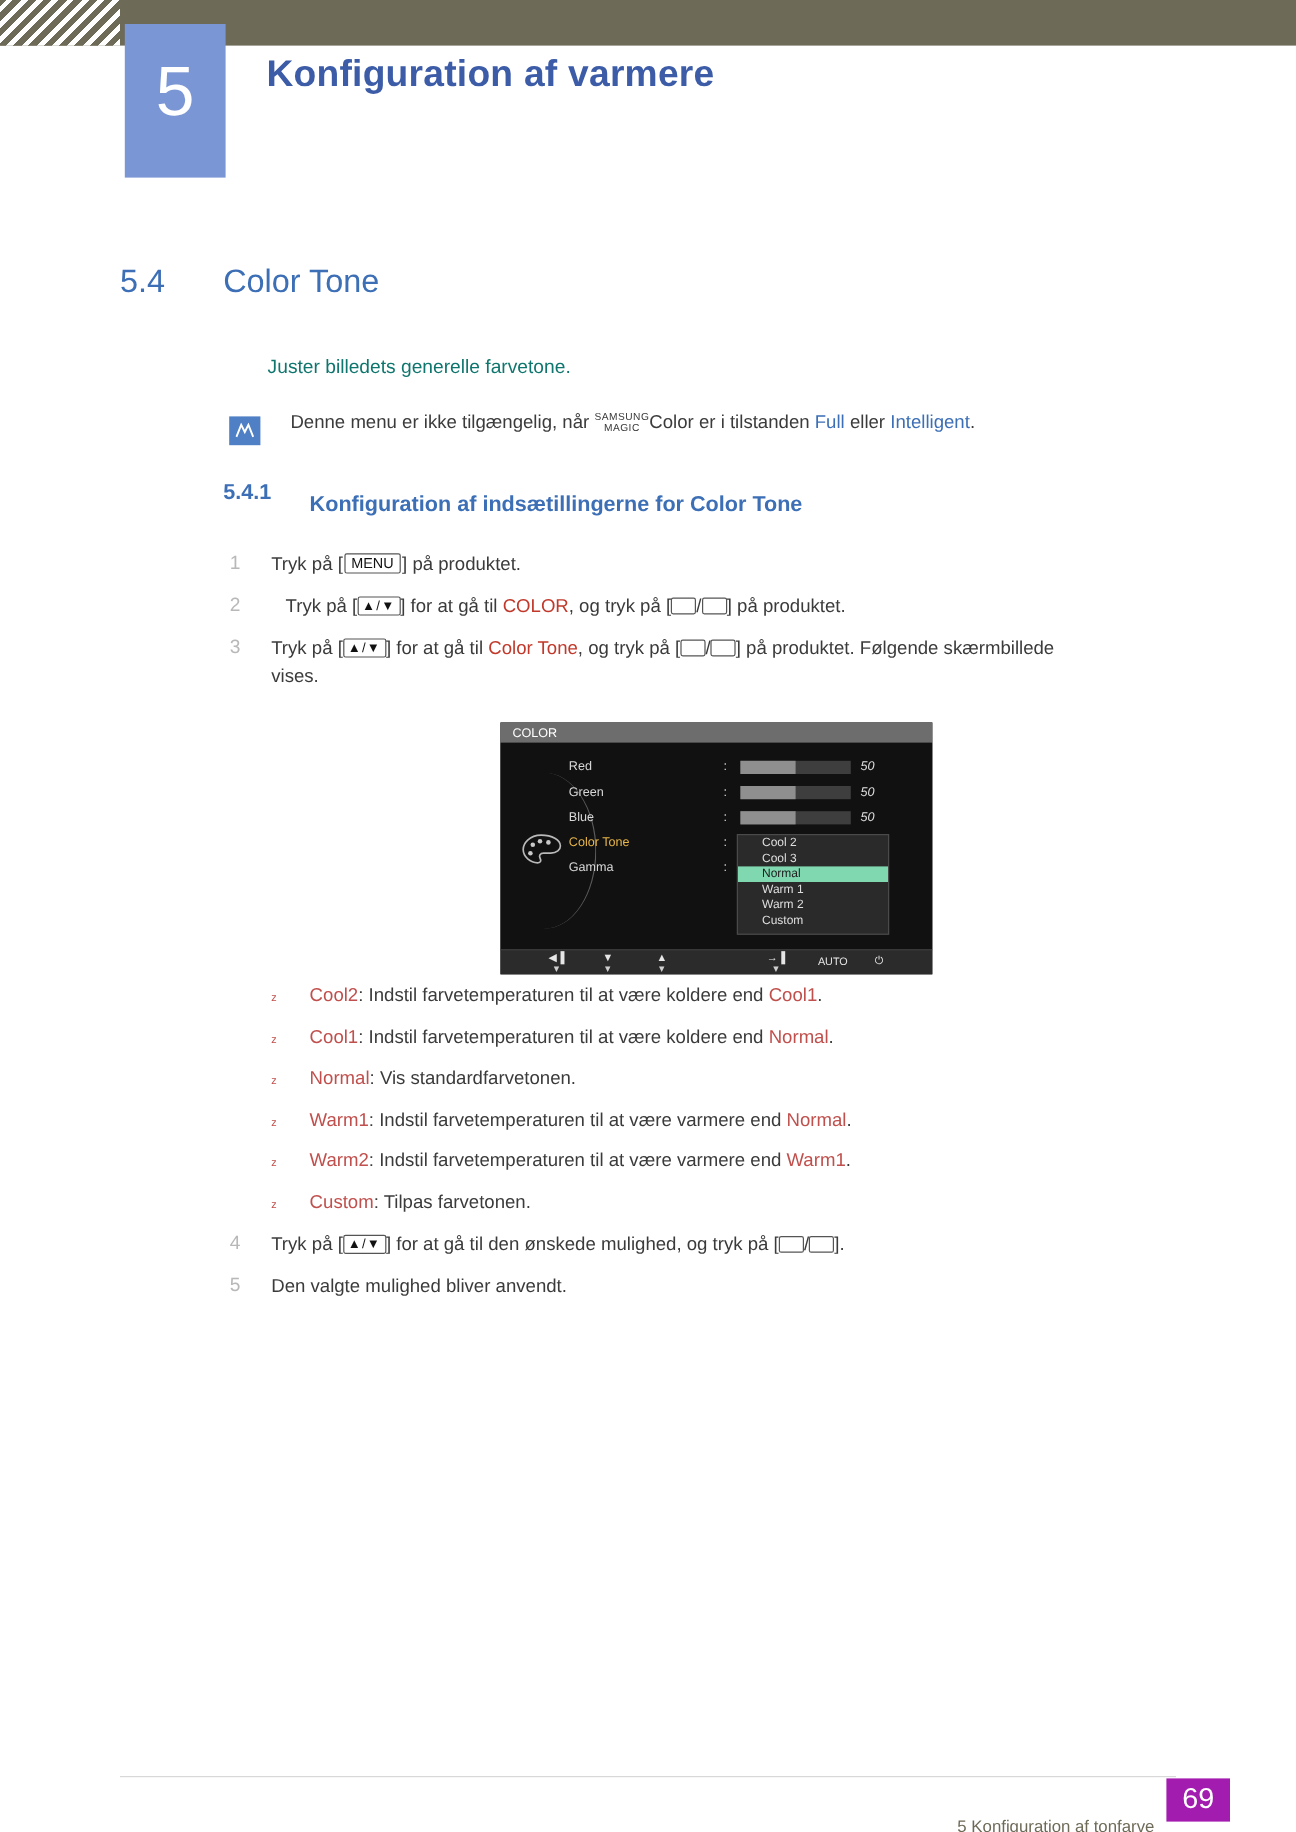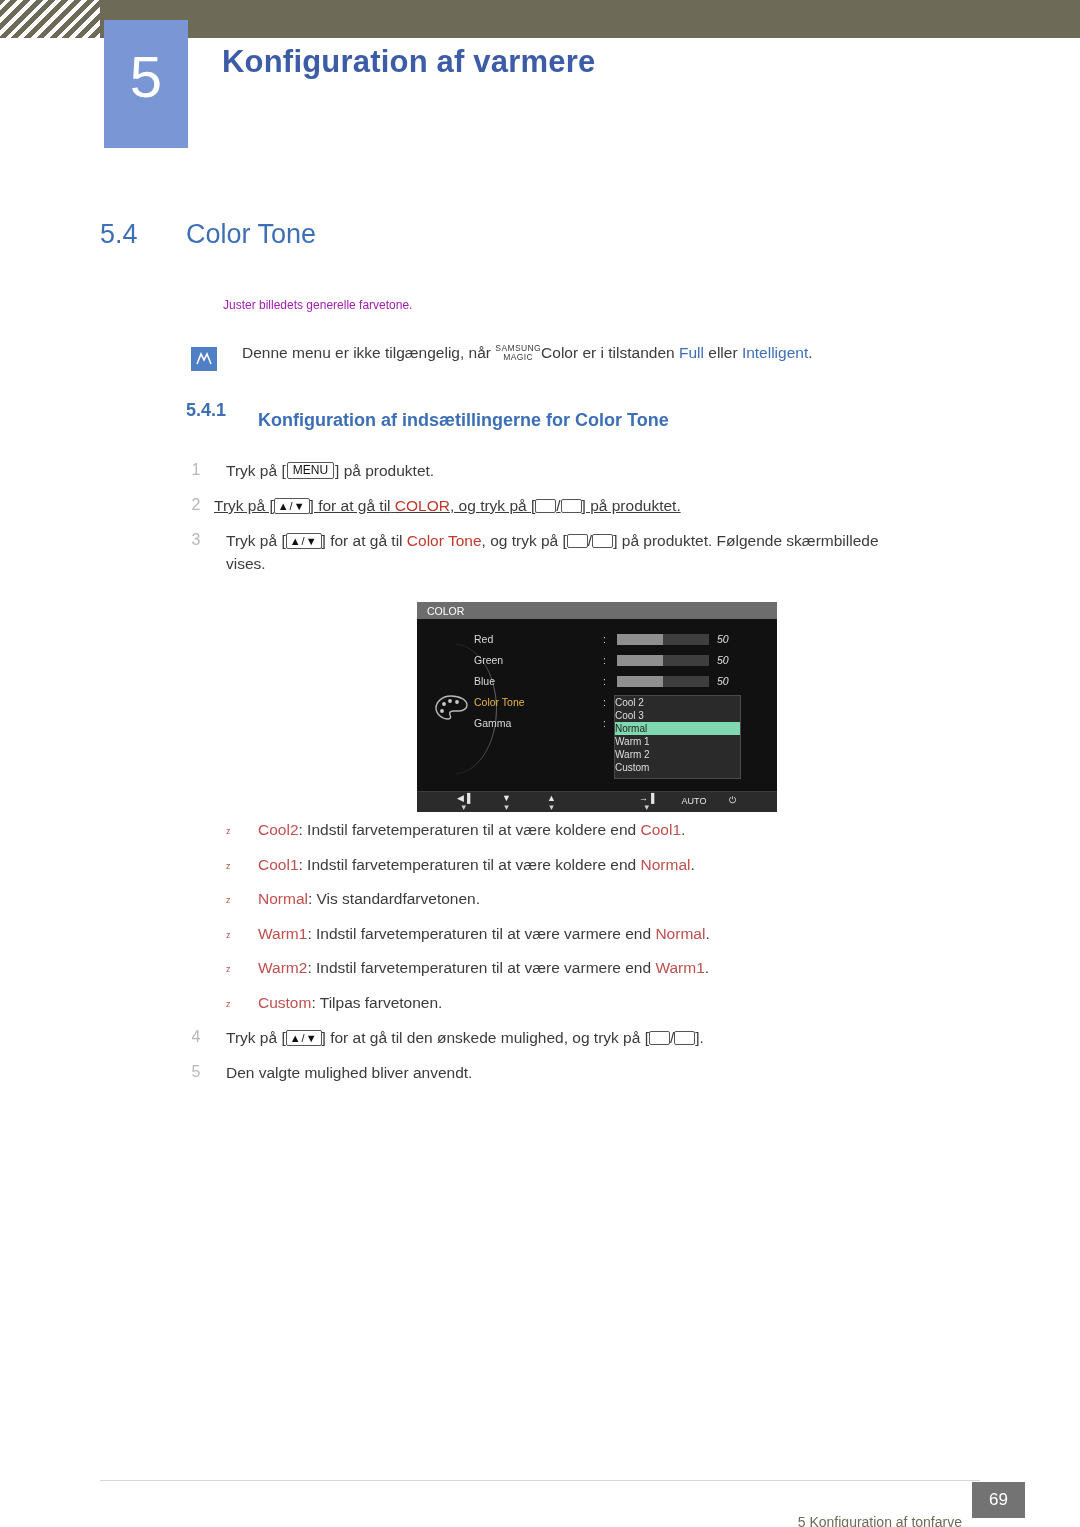--- a/index.html
+++ b/index.html
@@ -45,21 +45,21 @@
     position:absolute; left:100px; top:219px;
     font-size:27px; color:#3c6fb5; font-weight:normal;
   }
   .sec-title {
     position:absolute; left:186px; top:219px;
     font-size:27px; color:#3c6fb5; font-weight:normal;
   }
 
   .intro {
     position:absolute; left:223px; top:298px;
-    font-size:12px; color:#a21caf;
+    font-size:16px; color:#0f766e;
   }
 
   
   .note-icon {
     position:absolute; left:191px; top:347px;
     width:26px; height:24px; background:#4f7fc4;
     display:flex; align-items:center; justify-content:center;
   }
   .note-icon svg { display:block; }
   .note-text {
@@ -142,21 +142,21 @@
     border-right:1.5px solid #5d5d5d;
     border-radius:0 70% 70% 0/0 50% 50% 0;
   }
   .palette { position:absolute; left:18px; top:76px; width:34px; height:26px; }
 
   .osd-menu {
     position:absolute; left:197px; top:76px; width:127px; height:84px;
     background:#2a2a2a; border:1px solid #4a4a4a;
   }
   .osd-menu div {
-    height:13px; line-height:13px; padding-left:0;
+    height:13px; line-height:13px; padding-left:20px;
     font-size:10px; color:#dedede;
   }
   .osd-menu .sel { background:#7fd8b0; color:#1d1d1d; }
 
   .osd-footer {
     position:absolute; left:0; top:189px; width:360px; height:21px;
     background:#2b2b2b; border-top:1px solid #3d3d3d;
   }
   .fbtn { position:absolute; top:2px; text-align:center; color:#e6e6e6; font-size:9px; }
   .fbtn .glyph { display:block; font-size:9px; line-height:9px; }
@@ -172,22 +172,22 @@
   .footer-line {
     position:absolute; left:100px; top:1480px; width:880px; height:1px;
     background:#d8d8d8;
   }
   .footer-text {
     position:absolute; right:118px; top:1489px;
     font-size:14px; color:#6e6a58;margin-top:25px;
   }
   .footer-box {
     position:absolute; right:55px; top:1482px;
-    width:53px; height:36px; background:#737373;
-    color:#ffffff; font-size:17px;
+    width:53px; height:36px; background:#a21caf;
+    color:#ffffff; font-size:24px;
     display:flex; align-items:center; justify-content:center;
   }
 </style>
 </head>
 <body>
 
 <div class="header-bar">
   <div class="header-hatch"></div>
 </div>
 <div class="chapter-box">
@@ -218,21 +218,21 @@
 
 <div class="sub-num">5.4.1</div>
 <div class="sub-title">Konfiguration af indsætillingerne for Color Tone</div>
 
 <div class="step-n" style="left:186px; top:461px;">1</div>
 <div class="step" style="left:226px; top:462px;">
   <span>Tryk på [</span><span class="key">MENU</span><span>] på produktet.</span>
 </div>
 
 <div class="step-n" style="left:186px; top:496px;">2</div>
-<div class="step" style="left:214px; top:497px;text-decoration:underline;">
+<div class="step" style="left:238px; top:497px;">
   <span>Tryk på [</span><span class="arrowkey">▲/▼</span><span>] for at gå til</span>
   <span class="red">COLOR</span><span>, og tryk på [</span><span class="enterkey"></span><span>/</span><span class="enterkey flat"></span><span>] på produktet.</span>
 </div>
 
 <div class="step-n" style="left:186px; top:531px;">3</div>
 <div class="step" style="left:226px; top:532px; width:760px;">
   <span>Tryk på [</span><span class="arrowkey">▲/▼</span><span>] for at gå til</span>
   <span class="red">Color Tone</span><span>, og tryk på [</span><span class="enterkey"></span><span>/</span><span class="enterkey flat"></span><span>] på produktet. Følgende skærmbillede</span>
   <div style="margin-top:5px;">vises.</div>
 </div>

